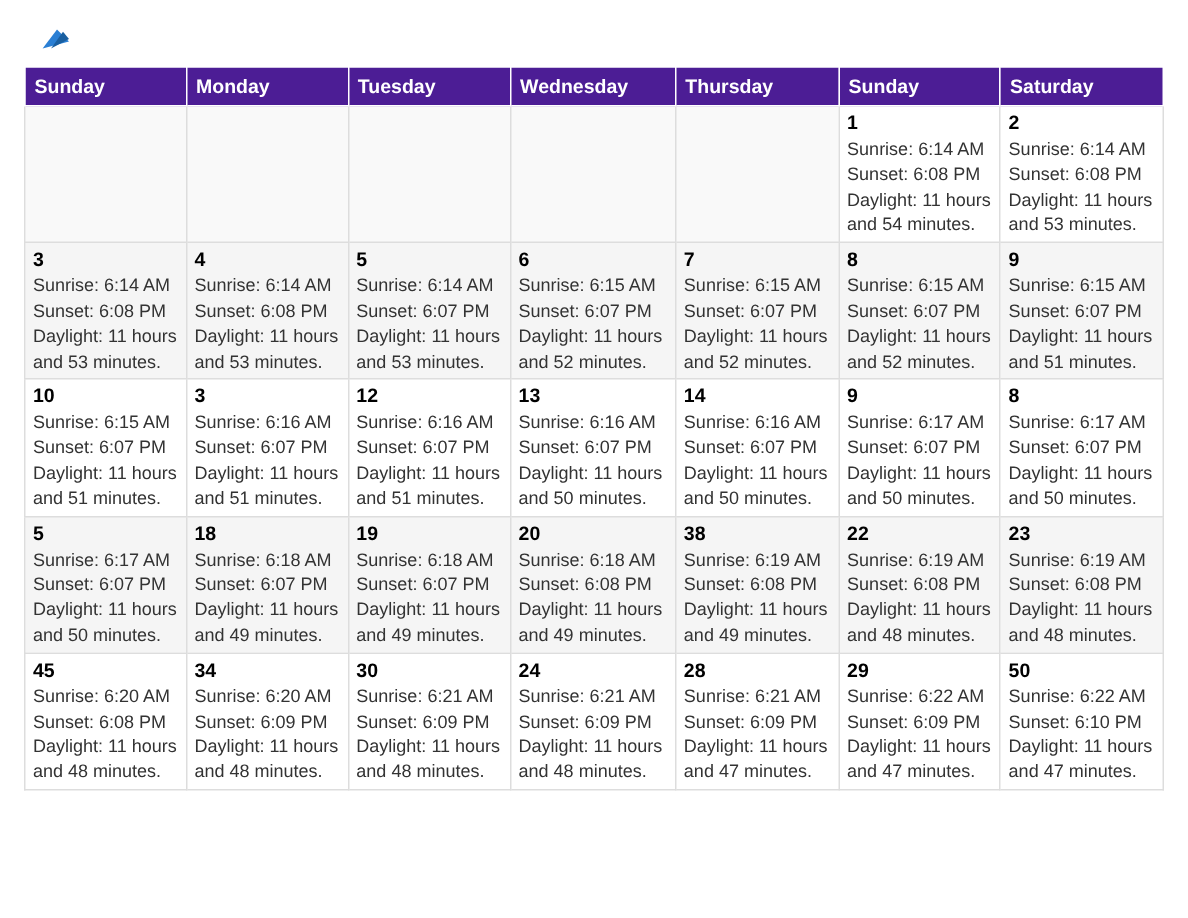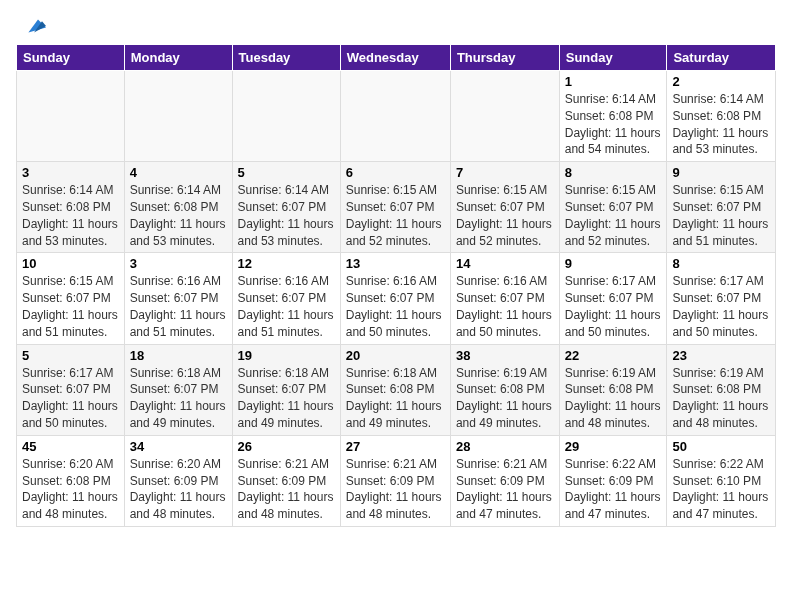--- a/index.html
+++ b/index.html
@@ -224,27 +224,27 @@
 Sunset: 6:08 PM
 Daylight: 11 hours and 48 minutes.</div>
           </td>
           <td>
             <div class="day-num">34</div>
             <div class="day-info" style="white-space: pre-line;">Sunrise: 6:20 AM
 Sunset: 6:09 PM
 Daylight: 11 hours and 48 minutes.</div>
           </td>
           <td>
-            <div class="day-num">26</div>
+            <div class="day-num">30</div>
             <div class="day-info" style="white-space: pre-line;">Sunrise: 6:21 AM
 Sunset: 6:09 PM
 Daylight: 11 hours and 48 minutes.</div>
           </td>
           <td>
-            <div class="day-num">27</div>
+            <div class="day-num">24</div>
             <div class="day-info" style="white-space: pre-line;">Sunrise: 6:21 AM
 Sunset: 6:09 PM
 Daylight: 11 hours and 48 minutes.</div>
           </td>
           <td>
             <div class="day-num">28</div>
             <div class="day-info" style="white-space: pre-line;">Sunrise: 6:21 AM
 Sunset: 6:09 PM
 Daylight: 11 hours and 47 minutes.</div>
           </td>

